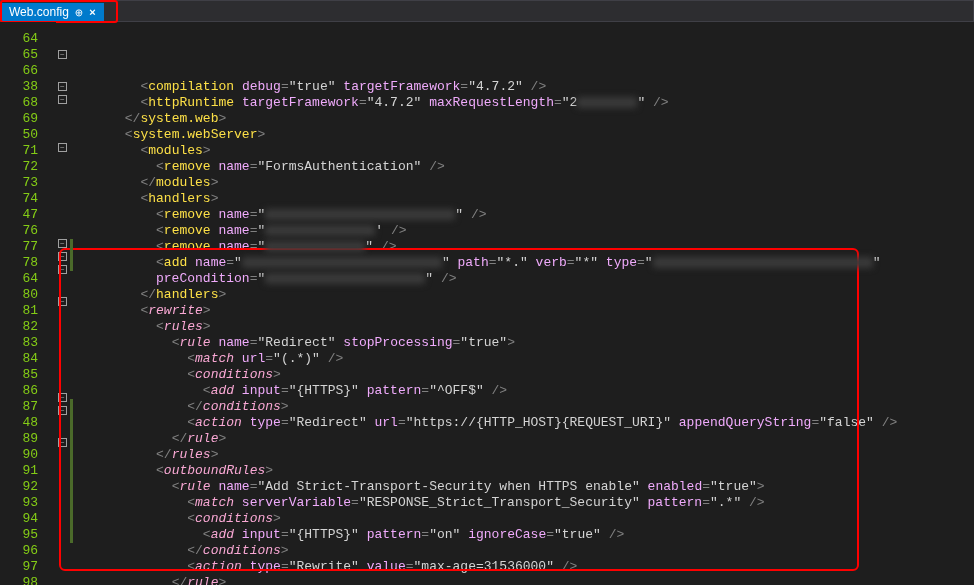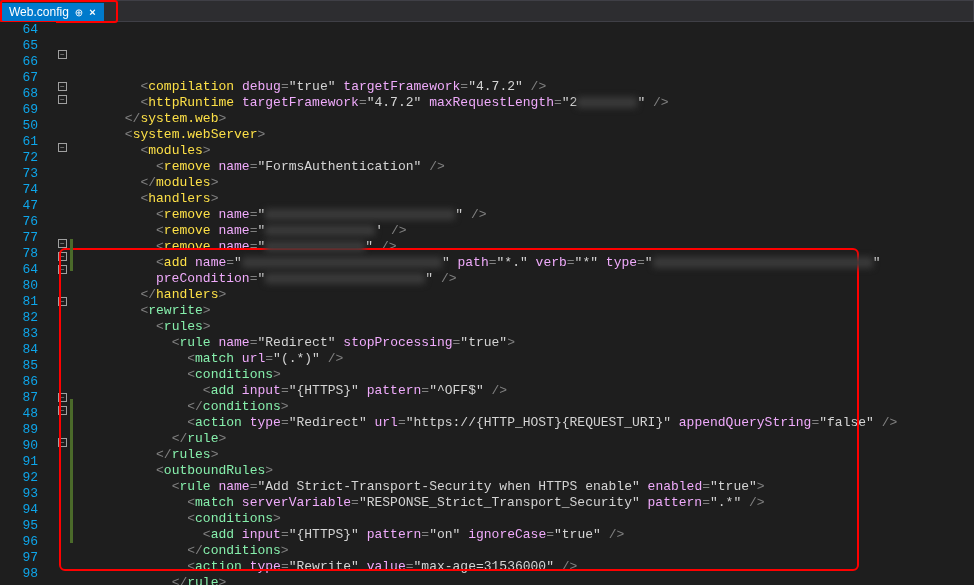--- a/index.html
+++ b/index.html
@@ -43,22 +43,23 @@
 .editor {
   display: flex;
   height: 562px;
   position: relative;
 }
 .gutter {
   width: 56px;
   background: #1e1e1e;
   text-align: right;
   padding-right: 18px;
-  color: #0ea5e9;
+  color: #84cc16;
   line-height: 16px;
+  padding-top: 9px;
   user-select: none;
   position: relative;
 }
 .fold-col {
   position: absolute;
   left: 58px;
   top: 9px;
   width: 14px;
   line-height: 16px;
 }
@@ -79,21 +80,21 @@
   padding-top: 9px;
   line-height: 16px;
   white-space: pre;
   position: relative;
 }
 .ln { height: 16px; }
 .t-el { color: #fde047; }
 .t-attr { color: #f0abfc; }
 .t-str { color: #d4d4d4; }
 .t-pun { color: #808080; }
-.t-rw { color: #86efac; }
+.t-rw { color: #f9a8d4; font-style: italic; }
 .blur {
   display: inline-block;
   background: #3a3a3a;
   color: transparent;
   filter: blur(3px);
   border-radius: 2px;
   vertical-align: middle;
   height: 11px;
 }
 .red-box {
@@ -119,25 +120,25 @@
     <span class="close">×</span>
   </div>
   <div class="tab-highlight"></div>
 </div>
 
 <div class="editor">
   <div class="gutter" id="gutter">
       <div class="ln">64</div>
       <div class="ln">65</div>
       <div class="ln">66</div>
-      <div class="ln">67</div>
+      <div class="ln">38</div>
       <div class="ln">68</div>
       <div class="ln">69</div>
       <div class="ln">50</div>
-      <div class="ln">61</div>
+      <div class="ln">71</div>
       <div class="ln">72</div>
       <div class="ln">73</div>
       <div class="ln">74</div>
       <div class="ln">47</div>
       <div class="ln">76</div>
       <div class="ln">77</div>
       <div class="ln">78</div>
       <div class="ln">64</div>
       <div class="ln">80</div>
       <div class="ln">81</div>

